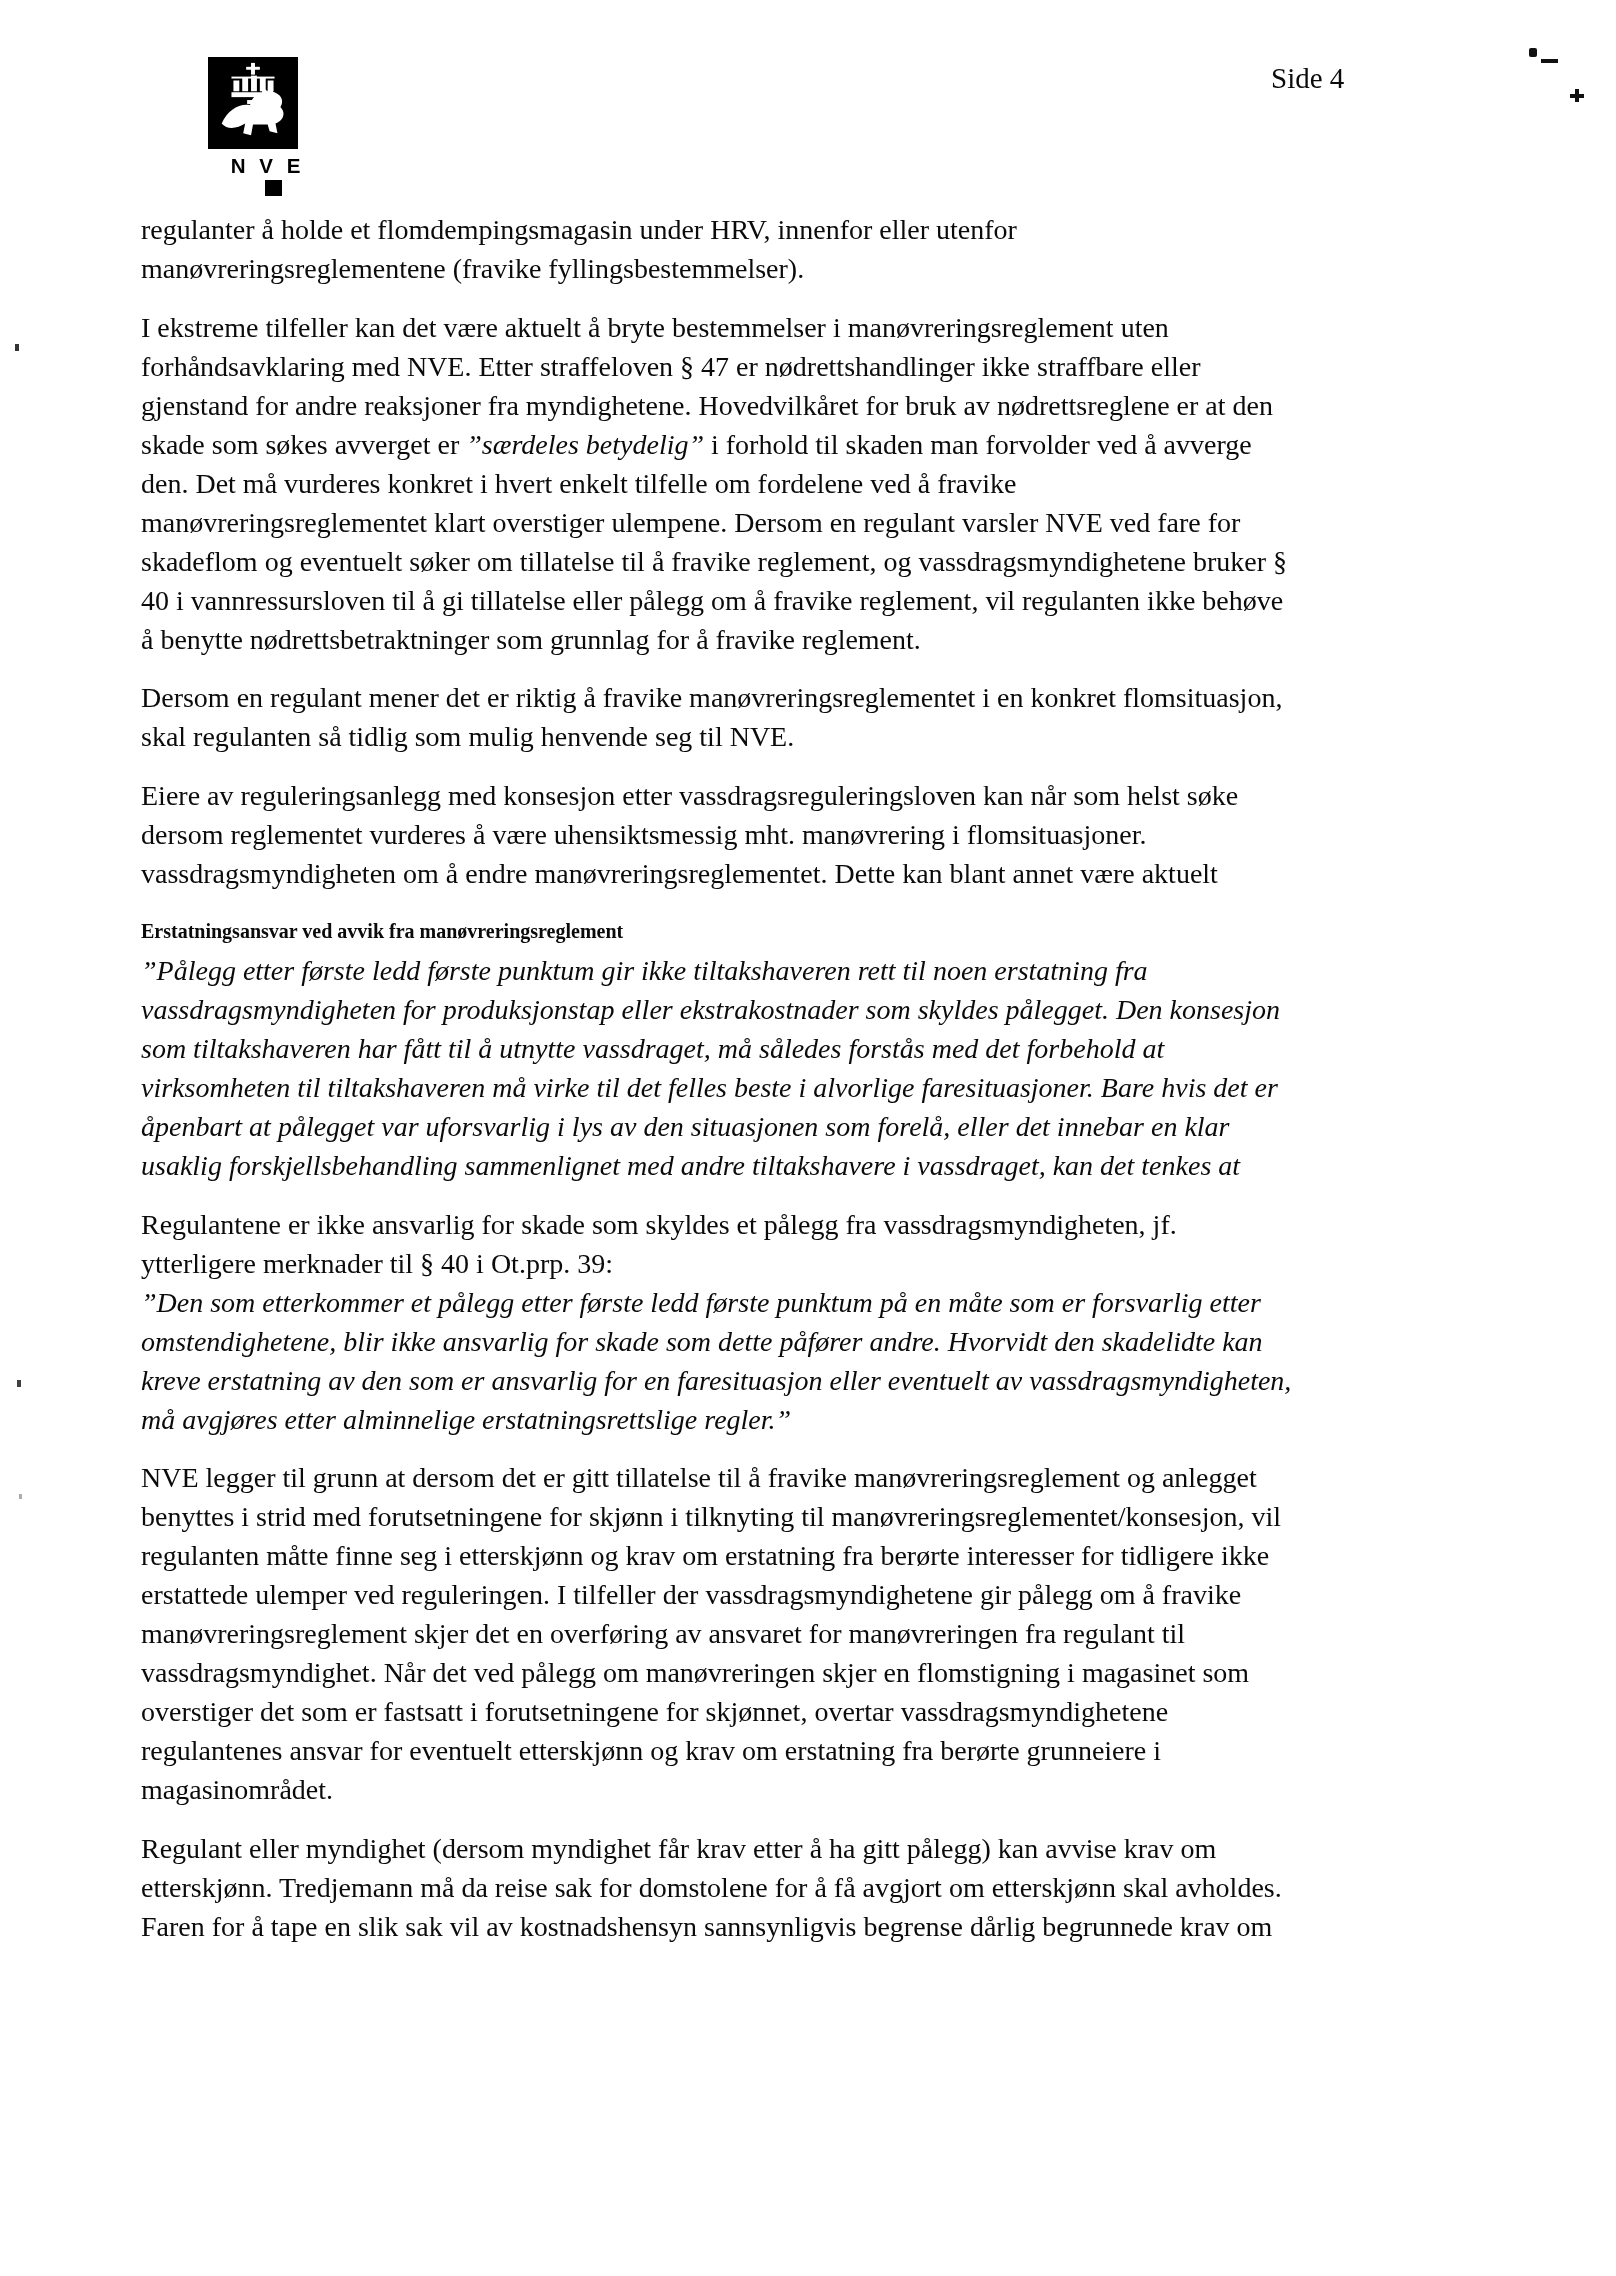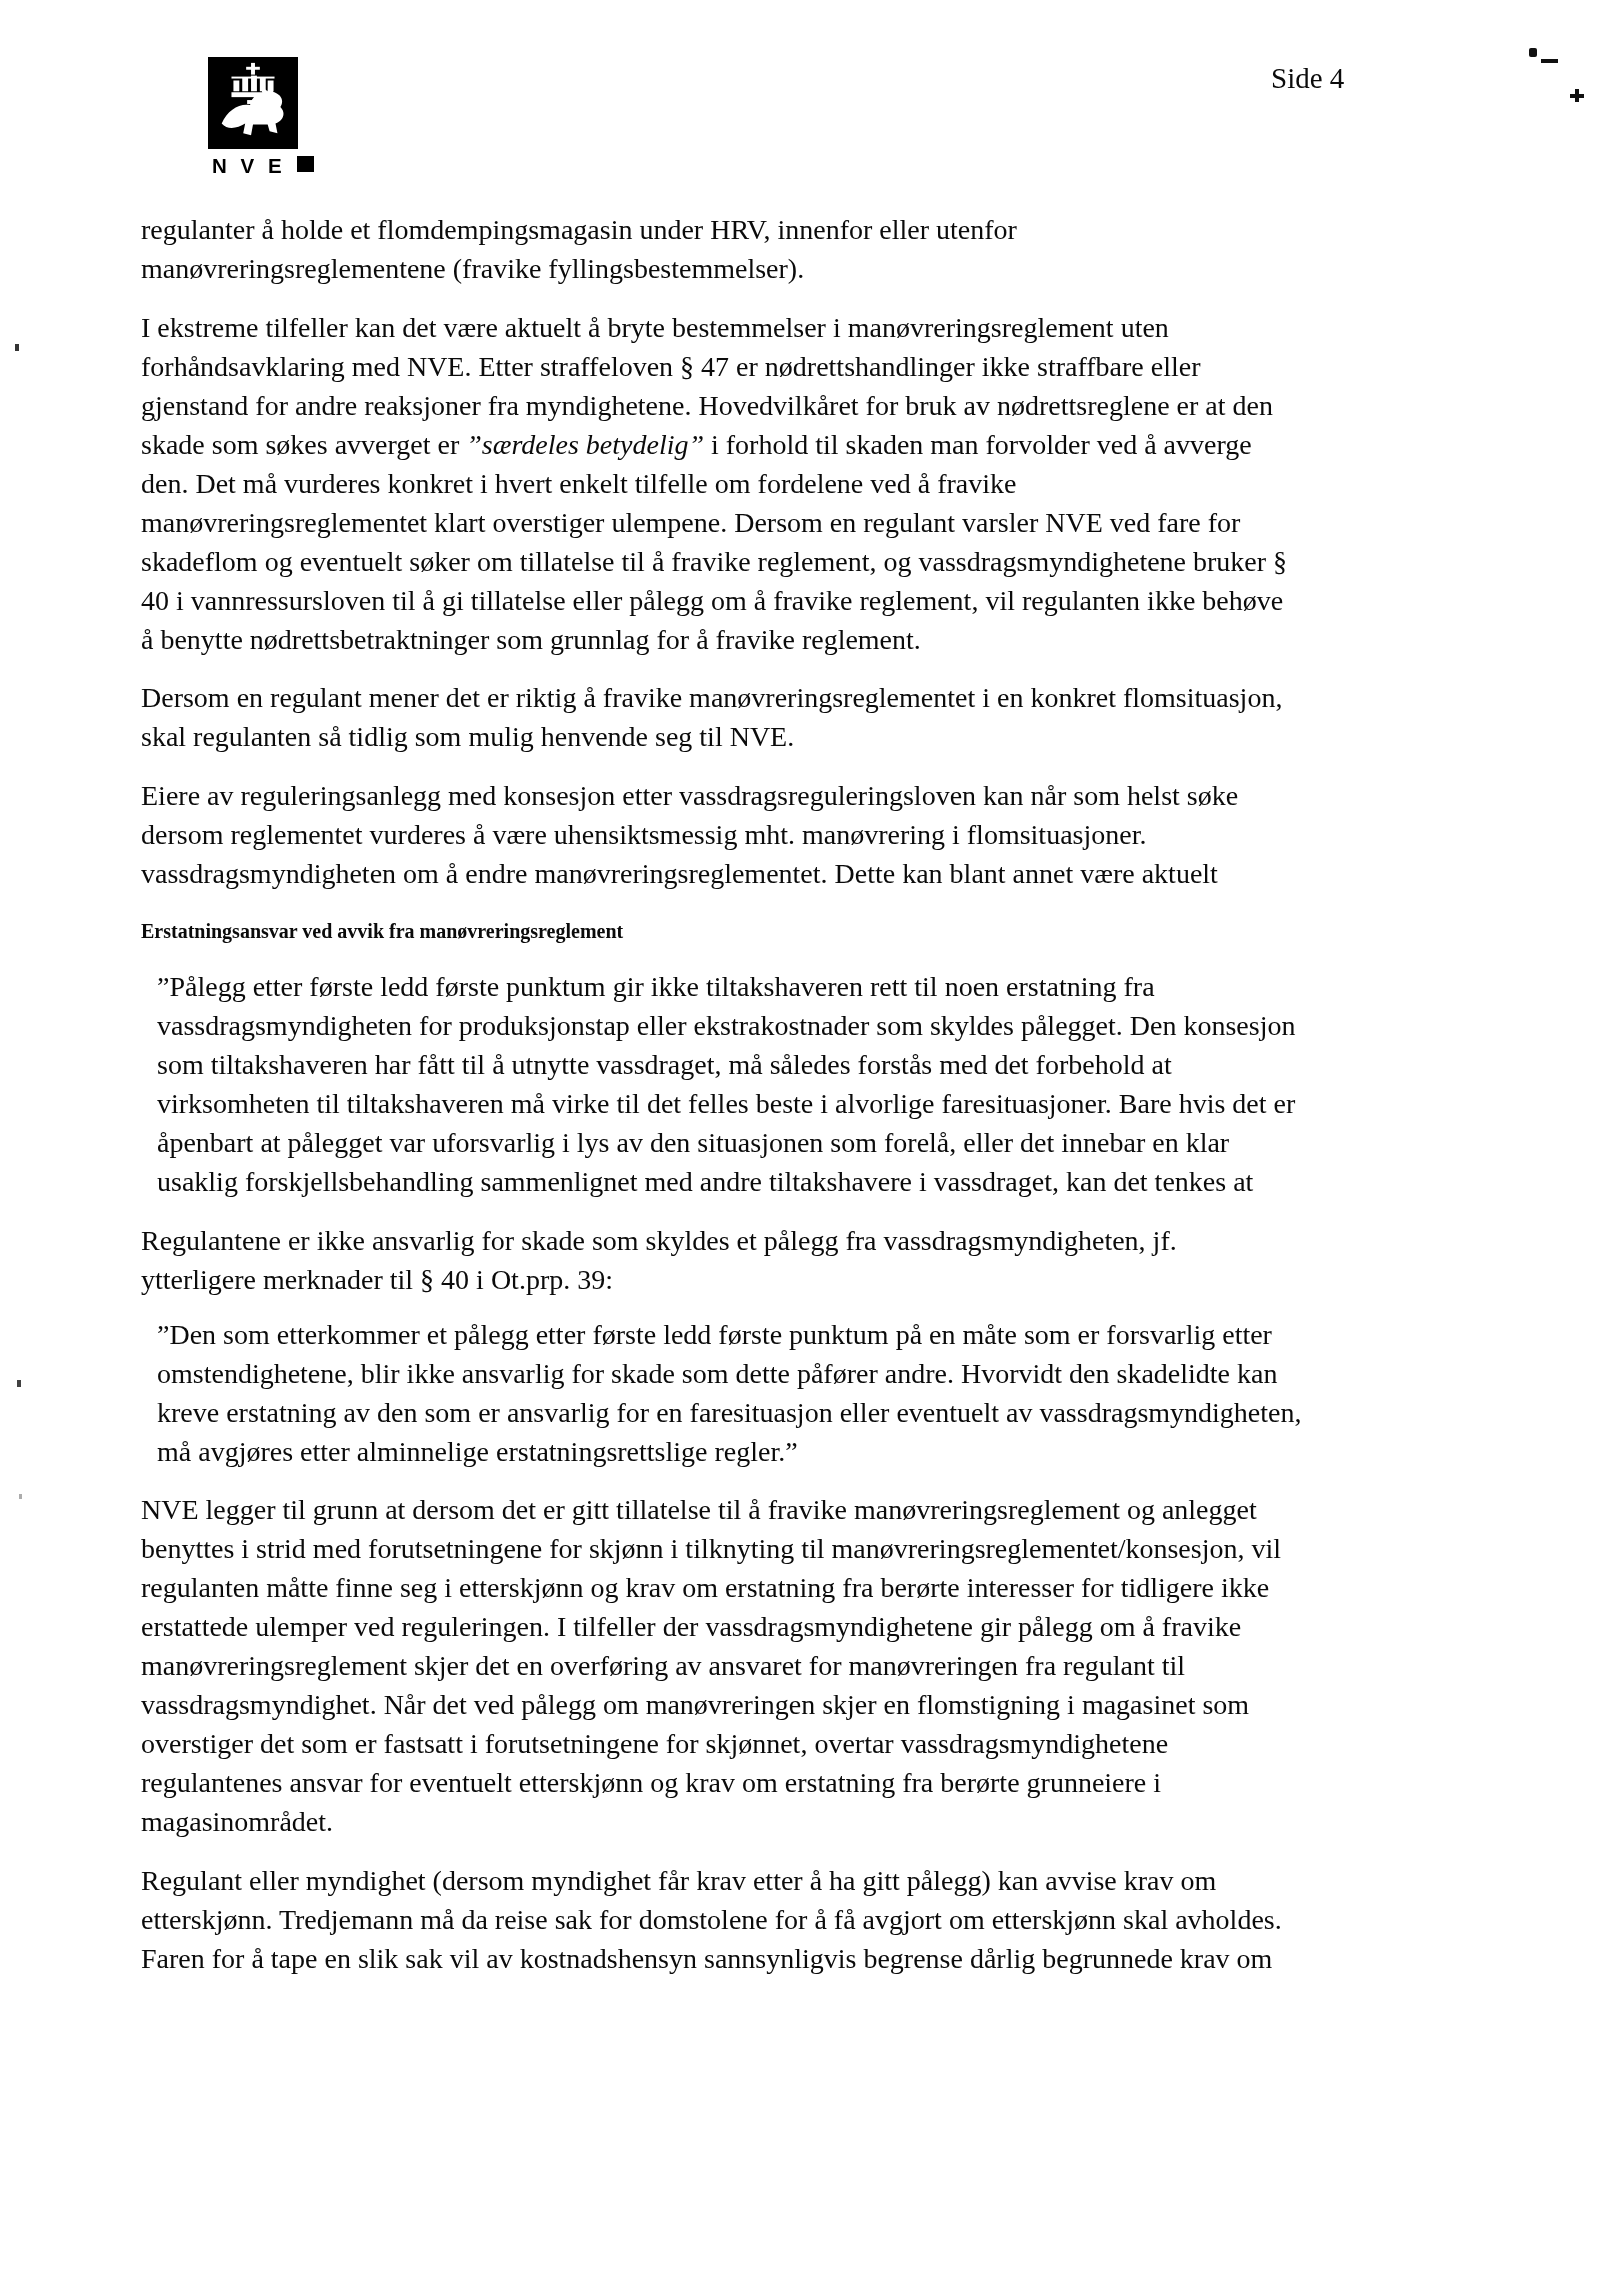--- a/index.html
+++ b/index.html
@@ -8,21 +8,21 @@
     width:1617px;height:2276px;
     background:#ffffff;
     font-family:"Liberation Serif", serif;
     color:#0b0b0b;
     overflow:hidden;
   }
   
   .logo{position:absolute;left:208px;top:57px;width:117px;}
   .logo-box{width:90px;height:92px;background:#000;display:block;}
   .logo-box svg{display:block;}
-  .logo-text{display:flex;margin-top:4.9px;margin-left:4px;}
+  .logo-text{display:flex;align-items:center;margin-top:4.9px;margin-left:12px;flex-direction:column;}
   .logo-letters{
     font-family:"Liberation Sans", sans-serif;
     font-weight:bold;font-size:20.5px;letter-spacing:13.7px;color:#000;
   }
   .logo-square{width:16.6px;height:16.6px;background:#000;display:inline-block;margin-left:2px;margin-top:2px;}
   .page-number{
     position:absolute;left:1271px;top:62px;
     font-size:29px;line-height:33px;
   }
   
@@ -35,21 +35,21 @@
   .spk-m2{left:16.6px;top:1380px;width:4.9px;height:6.8px;opacity:.8;}
   .spk-m3{left:18.5px;top:1494px;width:3.9px;height:4.9px;opacity:.35;}
   
   .body{
     position:absolute;left:141px;top:210px;width:1344px;
     font-size:28px;line-height:39px;
   }
   .para{margin:19.5px 0 0 0;}
   .para:first-child{margin-top:0;}
   .heading{margin:19.5px 0 0 0;font-size:20px;line-height:39px;font-weight:bold;}
-  .quote{margin:16px;}
+  .quote{margin:0;font-style:italic;}
   .line{white-space:nowrap;}
 </style>
 </head>
 <body>
 
 <div class="page">
 
   <div class="logo">
     <div class="logo-box">
       <svg width="90" height="92" viewBox="0 0 92 94" xmlns="http://www.w3.org/2000/svg">

